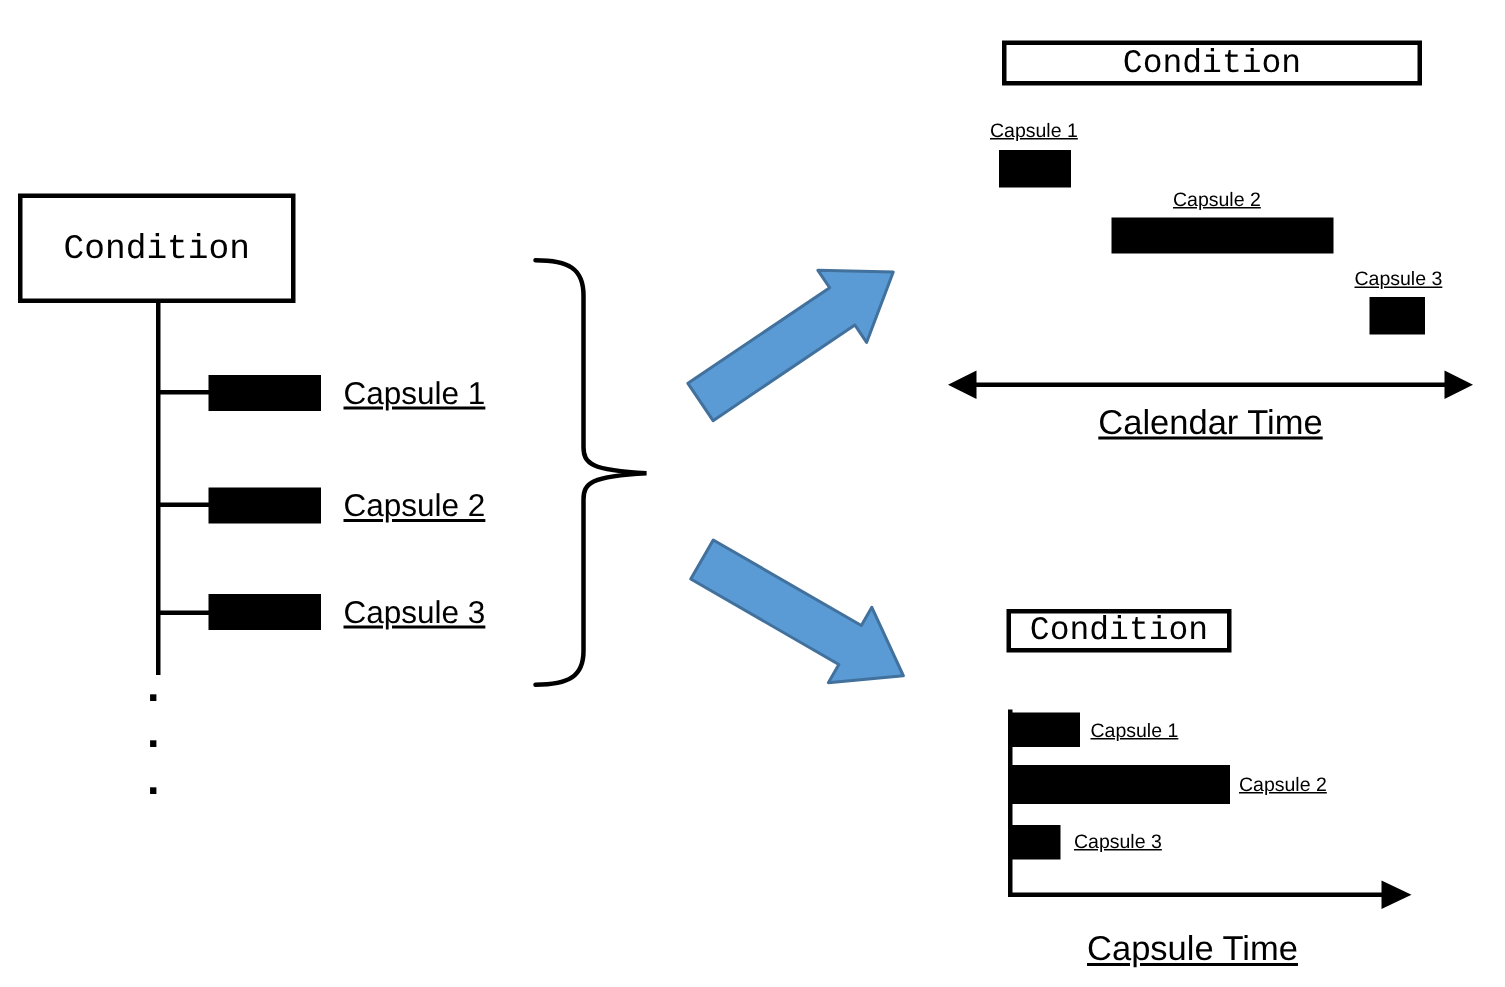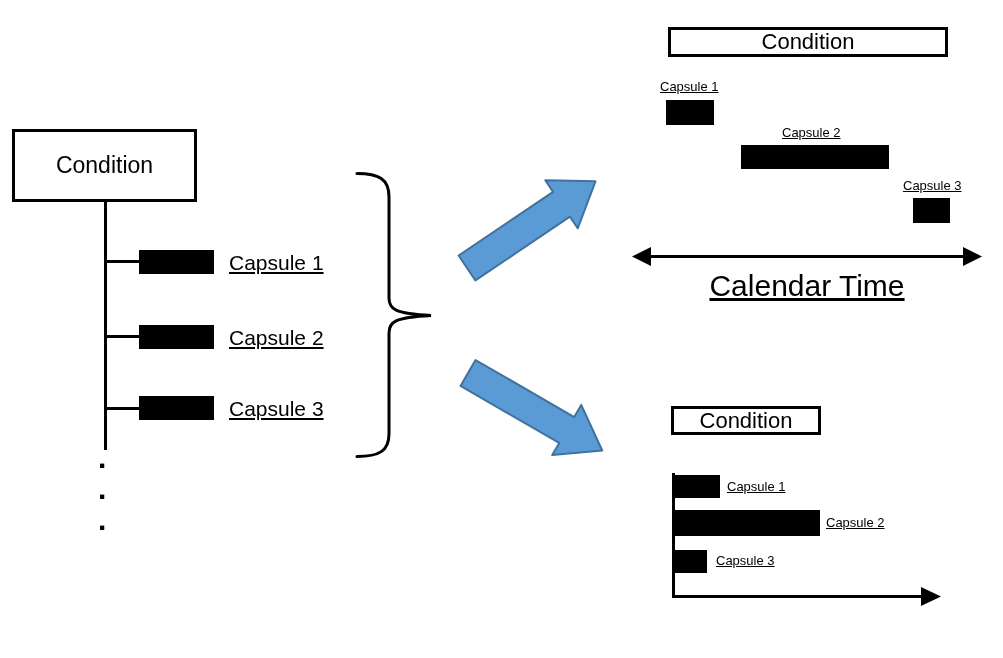--- a/index.html
+++ b/index.html
@@ -20,25 +20,26 @@
   }
   .condition-box{
     position:absolute;
     box-sizing:border-box;
     border:3px solid #000;
     background:#fff;
     display:flex;
     align-items:center;
     justify-content:center;
     color:#000;
+    font-family:Liberation Mono, monospace;
   }
   .box-text{font-size:22px;}
   .tree-label{font-size:21px;}
   .small-label{font-size:13px;}
-  .axis-title{text-align:center;font-size:30px;}
+  .axis-title{text-align:center;font-size:23px;}
   .dot{
     position:absolute;
     font-size:30px;
     font-weight:bold;
     line-height:30px;
     color:#000;
   }
 </style>
 </head>
 <body>
@@ -106,14 +107,15 @@
   <div class="label axis-title" style="left:632px;top:269px;width:350px;">Calendar Time</div>
 
   <div class="condition-box" style="left:671px;top:406px;width:150px;height:29px;font-size:22px;">
     <span>Condition</span>
   </div>
 
   <div class="label small-label" style="left:727px;top:480px;">Capsule 1</div>
   <div class="label small-label" style="left:826px;top:516px;">Capsule 2</div>
   <div class="label small-label" style="left:716px;top:554px;">Capsule 3</div>
 
+  <div class="label axis-title" style="left:672px;top:620px;width:246px;">Capsule Time</div>
 
 </div>
 
 </body></html>

